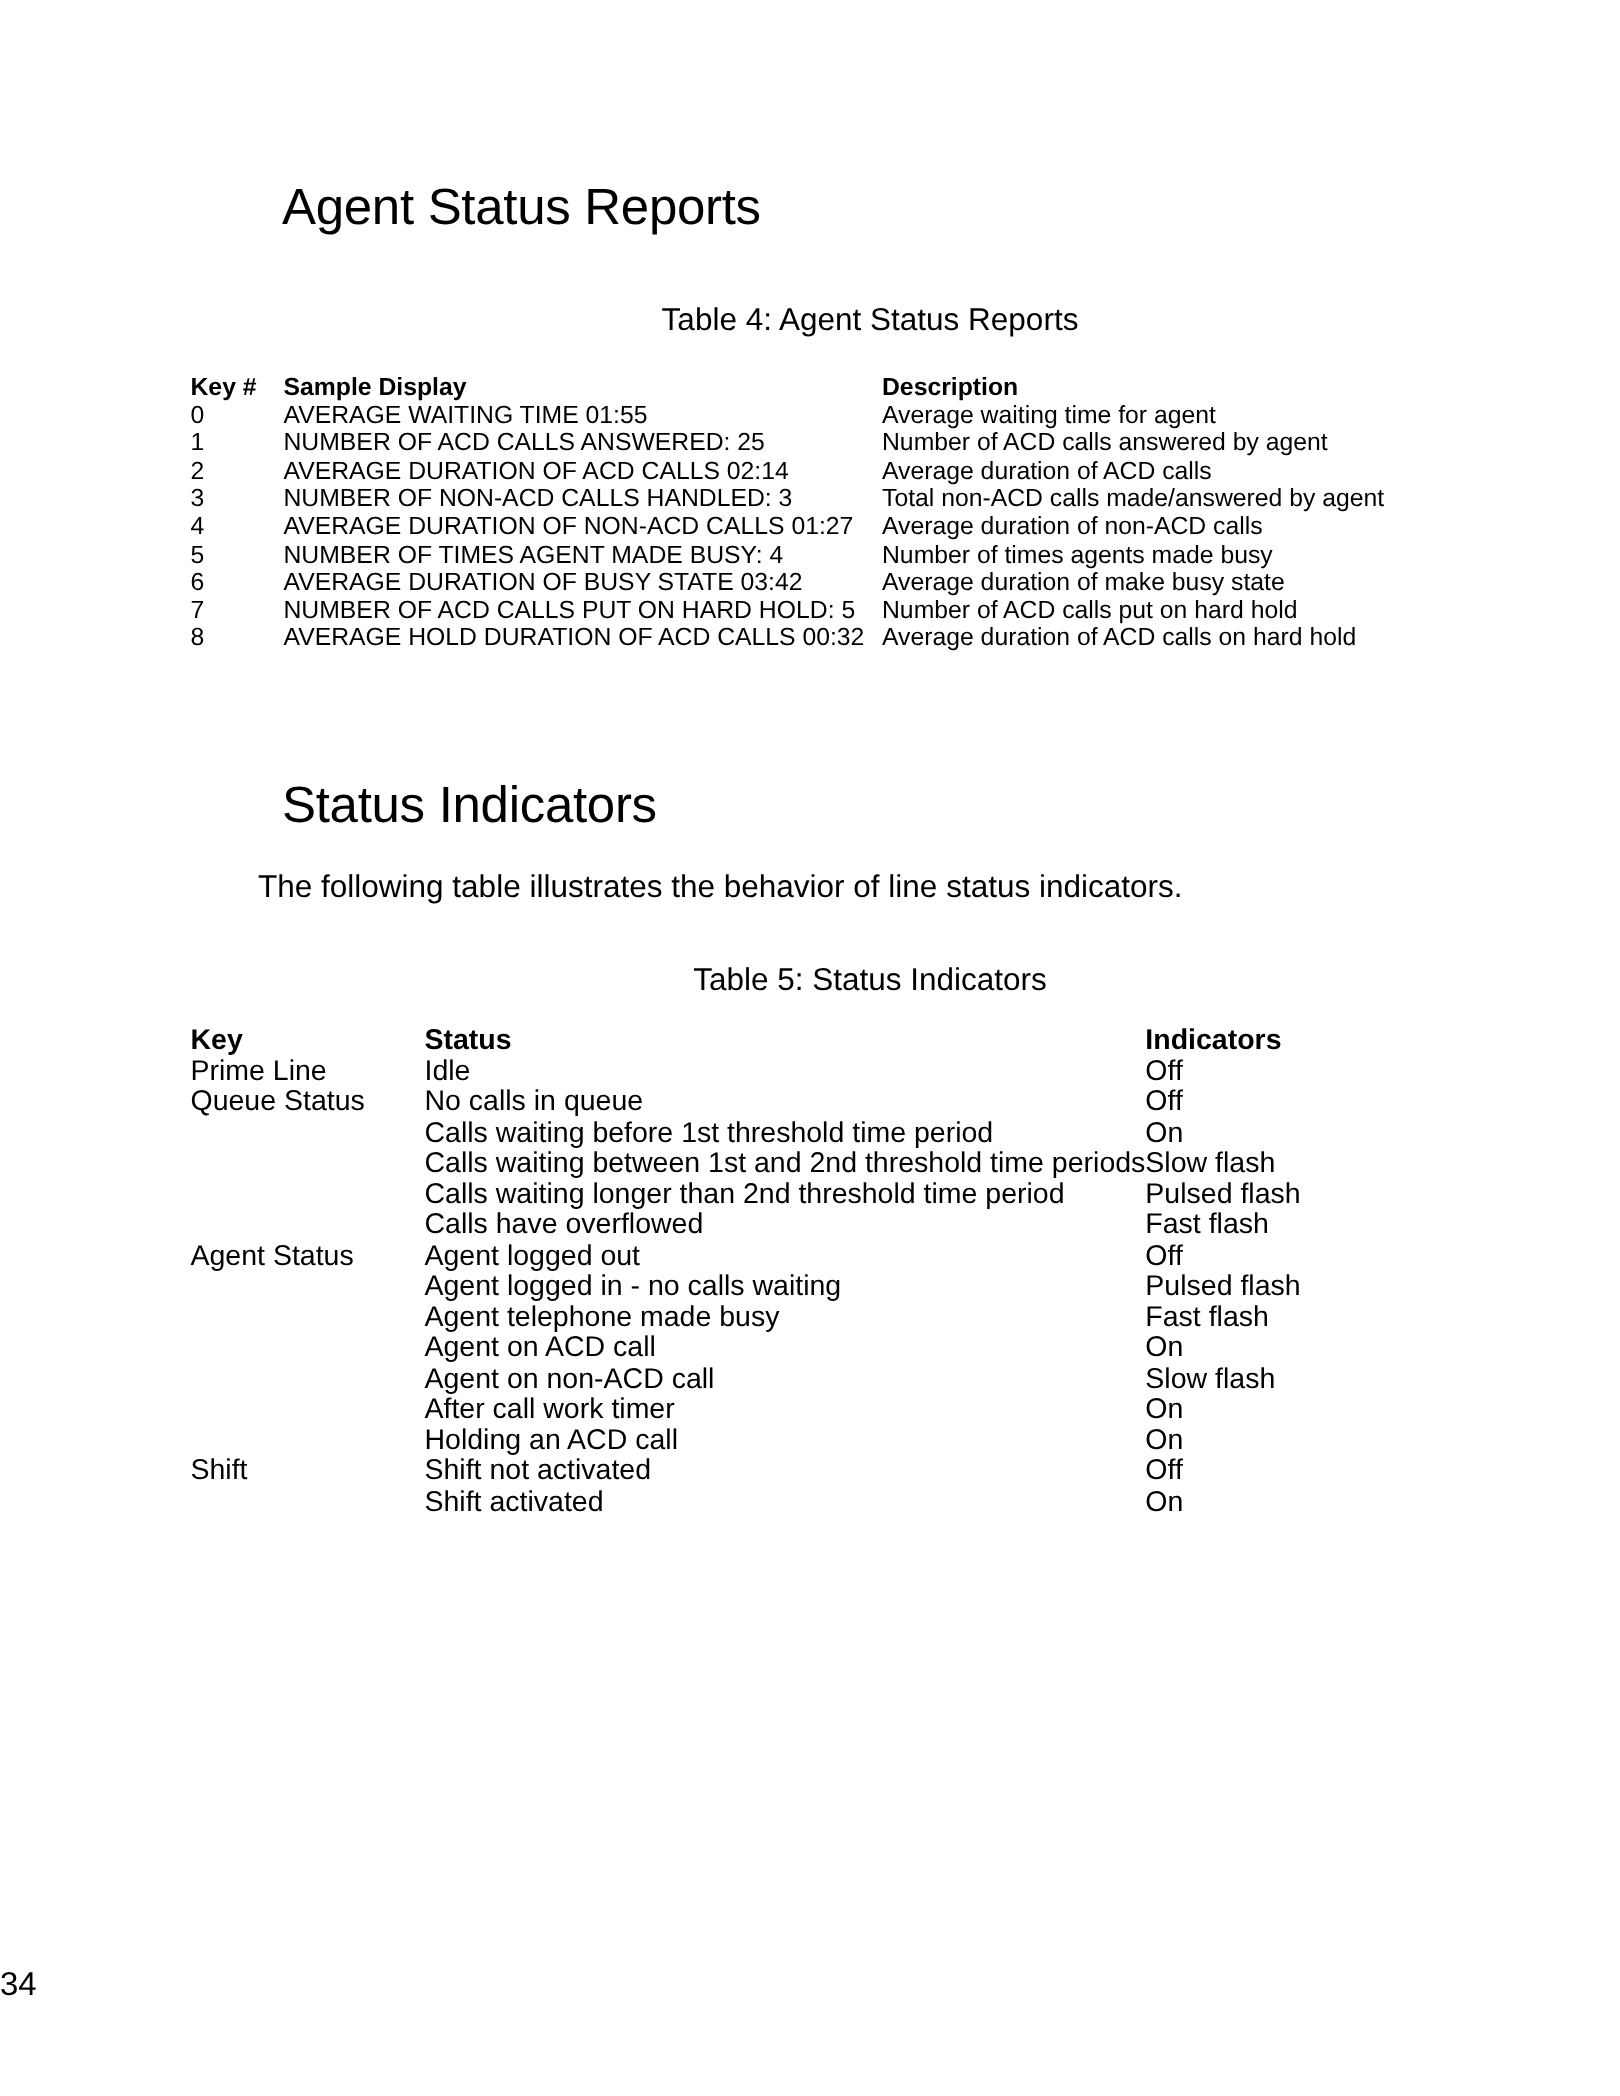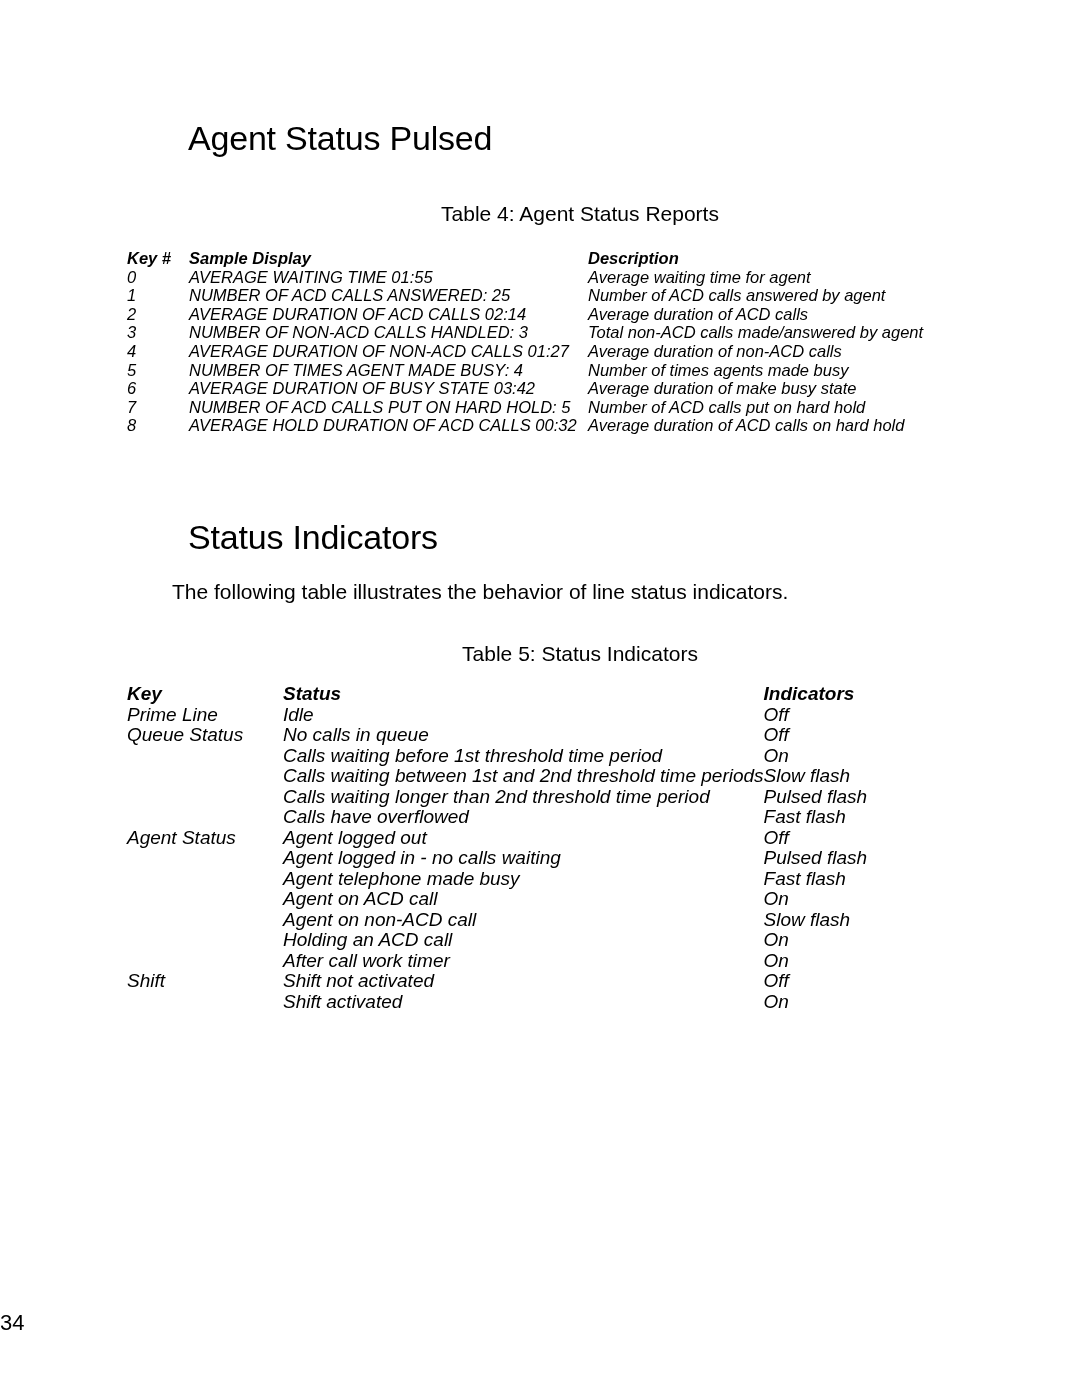--- a/index.html
+++ b/index.html
@@ -62,21 +62,20 @@
     margin: 0;
     white-space: nowrap;
   }
 
   
   .doc-table {
     position: absolute;
     border-collapse: collapse;
     border-spacing: 0;
     table-layout: fixed;
-    font-style: italic;
   }
   .doc-table th,
   .doc-table td {
     padding: 0;
     margin: 0;
     text-align: left;
     vertical-align: top;
     white-space: nowrap;
     font-weight: normal;
   }
@@ -122,21 +121,21 @@
     top: 1312px;
     font-size: 22px;
     line-height: 1;
   }
 </style>
 </head>
 <body>
 
 <div class="page">
 
-  <h1 class="section-heading" id="heading-agent-status-reports">Agent Status Pulsed</h1>
+  <h1 class="section-heading" id="heading-agent-status-reports">Agent Status Reports</h1>
 
   <div class="table-caption" id="caption-table-4">Table 4: Agent Status Reports</div>
 
   <table class="doc-table" id="table-agent-status-reports">
     <colgroup>
       <col class="col-key">
       <col class="col-sample">
       <col class="col-desc">
     </colgroup>
     <thead>
@@ -265,26 +264,26 @@
           <td class="col-status">Agent on ACD call</td>
           <td class="col-indicator">On</td>
         </tr>
         <tr>
           <td class="col-key"></td>
           <td class="col-status">Agent on non-ACD call</td>
           <td class="col-indicator">Slow flash</td>
         </tr>
         <tr>
           <td class="col-key"></td>
+          <td class="col-status">After call work timer</td>
+          <td class="col-indicator">On</td>
+        </tr>
+        <tr>
+          <td class="col-key"></td>
           <td class="col-status">Holding an ACD call</td>
-          <td class="col-indicator">On</td>
-        </tr>
-        <tr>
-          <td class="col-key"></td>
-          <td class="col-status">After call work timer</td>
           <td class="col-indicator">On</td>
         </tr>
         <tr>
           <td class="col-key">Shift</td>
           <td class="col-status">Shift not activated</td>
           <td class="col-indicator">Off</td>
         </tr>
         <tr>
           <td class="col-key"></td>
           <td class="col-status">Shift activated</td>

